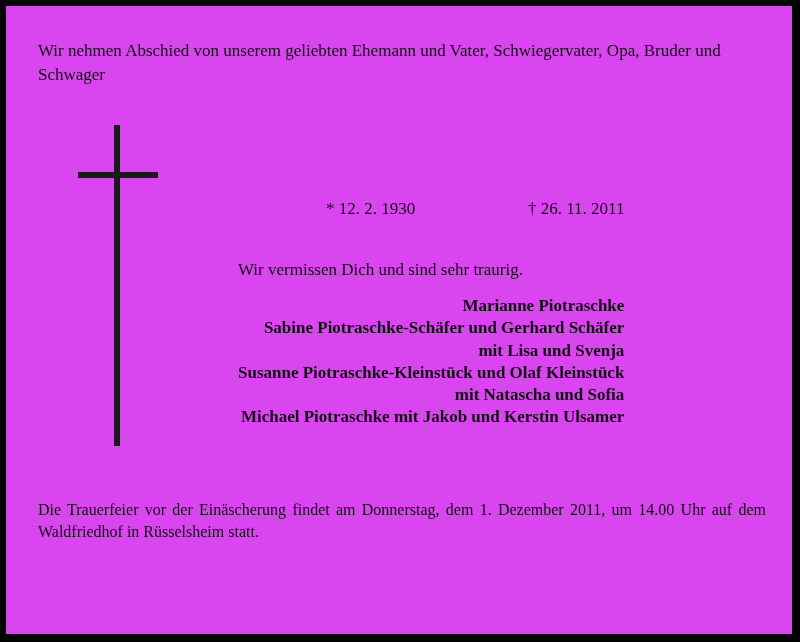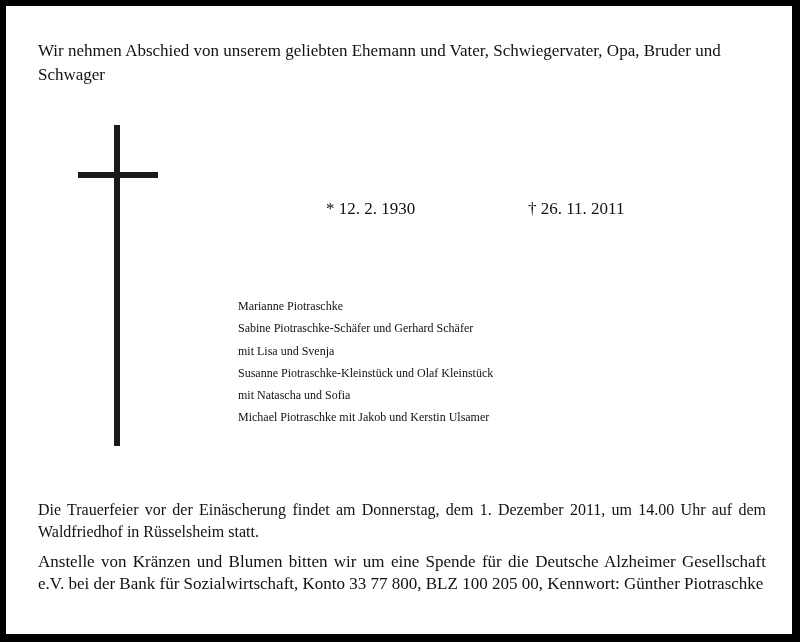--- a/index.html
+++ b/index.html
@@ -1,49 +1,49 @@
 <!DOCTYPE html>
 <html><head>
 <meta charset="utf-8">
 <style>
   html, body { margin:0; padding:0; }
   body { width:800px; height:642px; background:#000; position:relative; overflow:hidden;
          font-family:"Liberation Serif","DejaVu Serif",serif; color:#111; }
-  .sheet { position:absolute; left:6px; top:6px; width:786px; height:628px; background:#ffffff; }
+  .sheet { position:absolute; left:6px; top:6px; width:786px; height:628px; background:#d946ef; }
   .abs { position:absolute; white-space:nowrap; }
   .intro { left:32px; top:33px; font-size:17px; line-height:24px; white-space:normal; width:740px; }
   .name { left:232px; top:116px; font-size:50px; line-height:60px; letter-spacing:0.5px; }
   .born { left:320px; top:193px; font-size:17px; }
   .died { left:522px; top:193px; font-size:17px; }
   .miss { left:232px; top:254px; font-size:17px; }
-  .family { left:232px; top:289px; font-size:12px; font-weight:normal; line-height:22.3px; }
+  .family { left:232px; top:289px; font-size:17px; font-weight:bold; line-height:22.3px;text-align:right; }
   .family div { white-space:nowrap; }
   .ceremony { left:32px; top:493px; width:728px; font-size:16px; line-height:22px; white-space:normal; text-align:justify; }
   .donation { left:32px; top:545px; width:728px; font-size:17px; line-height:22px; white-space:normal; text-align:justify; }
   .cross-v { position:absolute; left:108px; top:119px; width:6px; height:321px; background:#1a1a1a; }
   .cross-h { position:absolute; left:72px; top:166px; width:80px; height:6px; background:#1a1a1a; }
 </style>
 </head>
 <body>
 
 <div class="sheet">
   <div class="abs intro">Wir nehmen Abschied von unserem geliebten Ehemann und Vater, Schwiegervater, Opa, Bruder und Schwager</div>
 
   <div>
     <div class="cross-v"></div>
     <div class="cross-h"></div>
   </div>
 
   <div class="abs born">* 12. 2. 1930</div>
   <div class="abs died">† 26. 11. 2011</div>
+  <div class="abs miss">Wir vermissen Dich und sind sehr traurig.</div>
 
   <div class="abs family">
     <div>Marianne Piotraschke</div>
     <div>Sabine Piotraschke-Schäfer und Gerhard Schäfer</div>
     <div>mit Lisa und Svenja</div>
     <div>Susanne Piotraschke-Kleinstück und Olaf Kleinstück</div>
     <div>mit Natascha und Sofia</div>
     <div>Michael Piotraschke mit Jakob und Kerstin Ulsamer</div>
   </div>
 
   <div class="abs ceremony">Die Trauerfeier vor der Einäscherung findet am Donnerstag, dem 1. Dezember 2011, um 14.00 Uhr auf dem Waldfriedhof in Rüsselsheim statt.</div>
-  <div class="abs donation">Anstelle von Kränzen und Blumen bitten wir um eine Spende für die Deutsche Alzheimer Gesellschaft e.V. bei der Bank für Sozialwirtschaft, Konto 33 77 800, BLZ 100 205 00, Kennwort: Günther Piotraschke</div>
 </div>
 
 </body></html>

